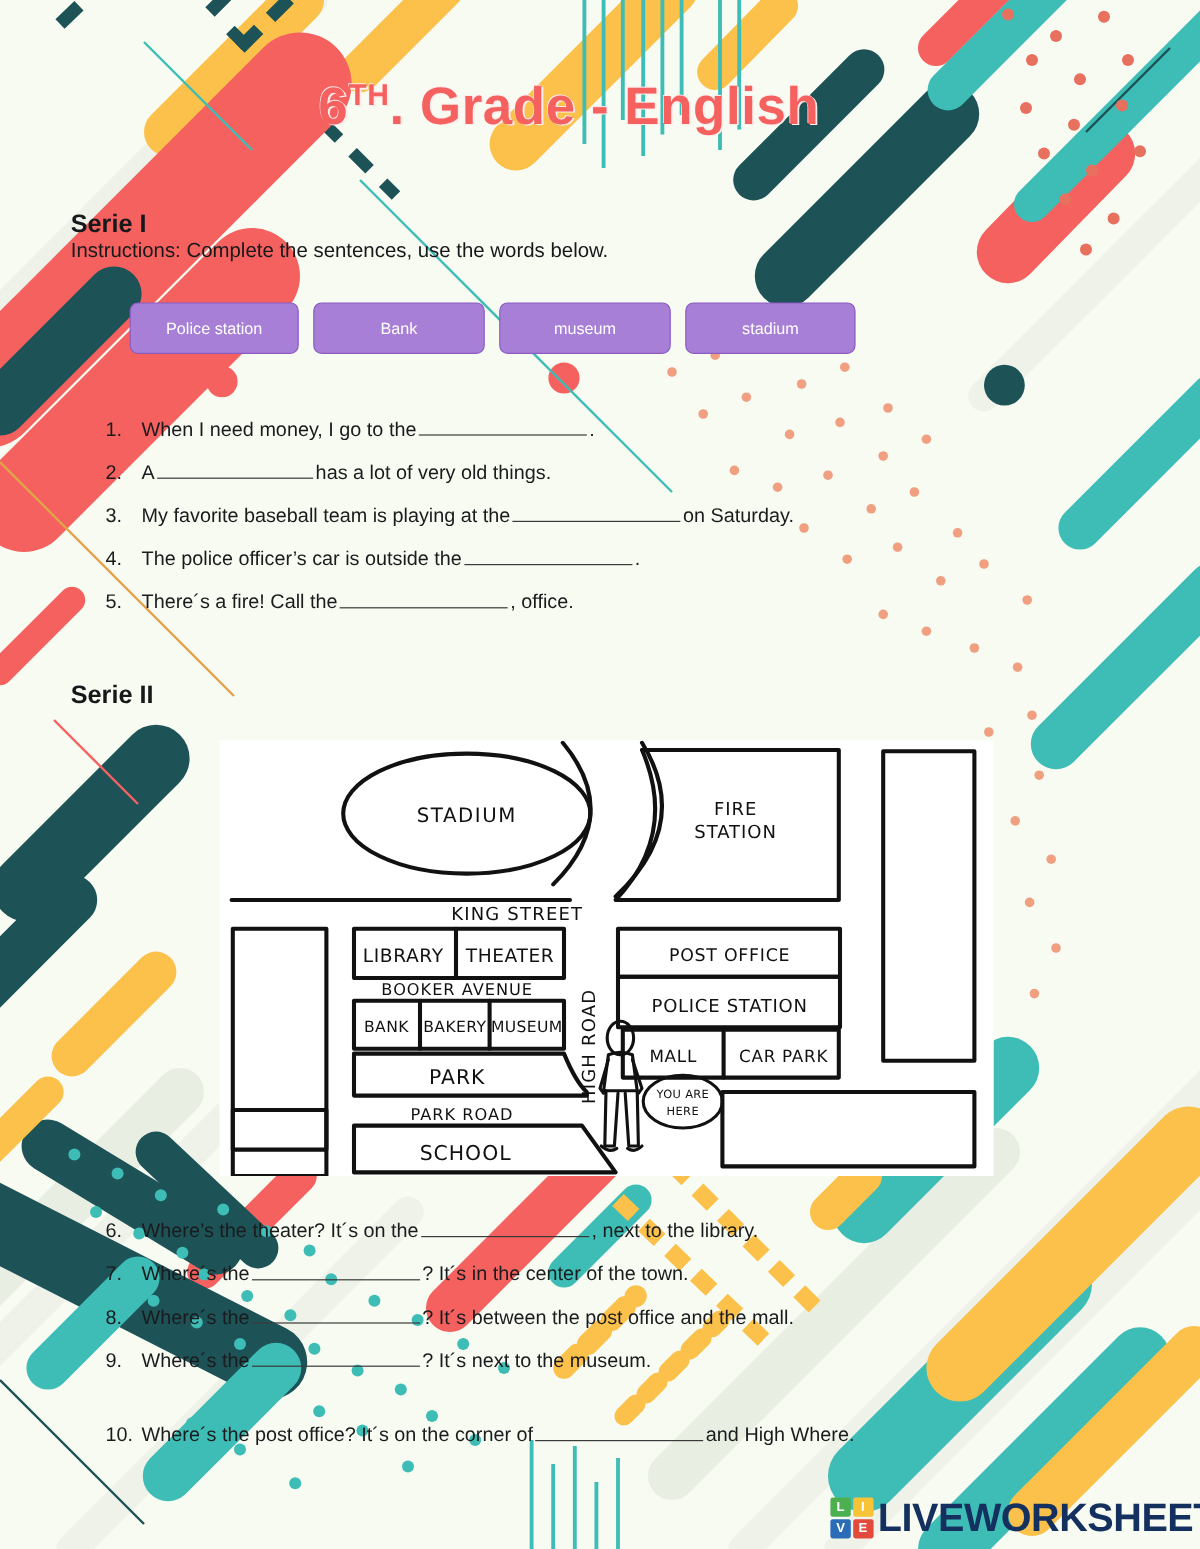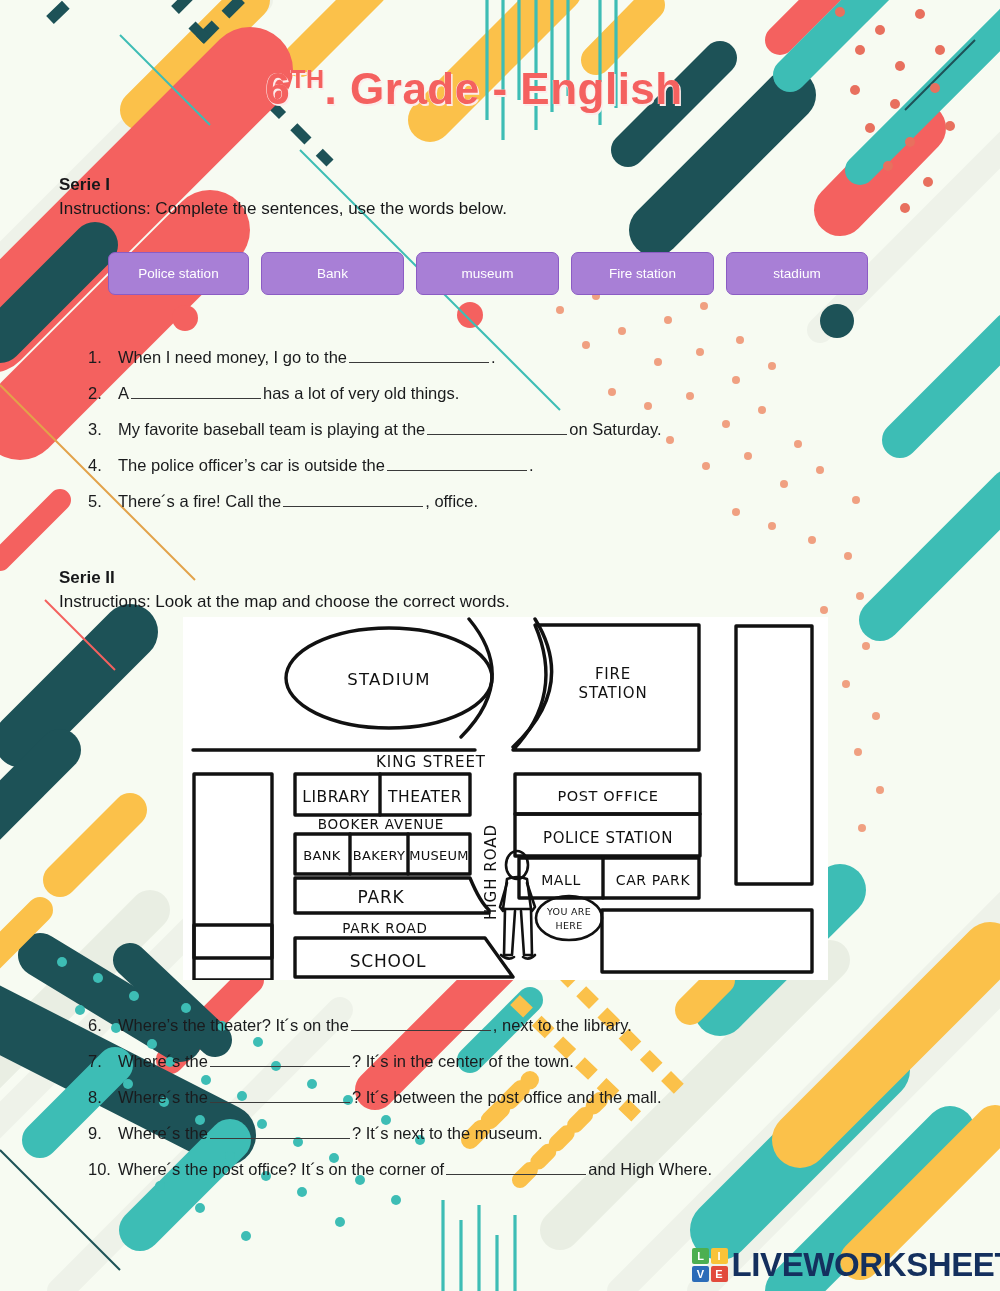--- a/index.html
+++ b/index.html
@@ -36,21 +36,21 @@
     font-weight: bold;
     color: #F4615F;
     letter-spacing: 0.5px;
     text-shadow: 1.5px 1.5px 0 #fdeceb, -0.5px -0.5px 0 #fdeceb;
   }
   .wtitle sup { font-size: 25px; vertical-align: super; }
 
   .serie-head {
     position: absolute;
     left: 59px;
-    font-size: 17px;
+    font-size: 21px;
     font-weight: bold;
     color: #17181A;
   }
   .serie-instr {
     position: absolute;
     left: 59px;
     font-size: 17px;
     color: #17181A;
   }
 
@@ -363,21 +363,20 @@
     <span>6</span><sup>TH</sup><span>. Grade - English</span>
   </div>
 
   <div class="serie-head" style="top:175px;">Serie I</div>
   <div class="serie-instr" style="top:199px;">Instructions: Complete the sentences, use the words below.</div>
 
   <div class="wordbank">
     <div class="word-chip w1">Police station</div>
     <div class="word-chip w2">Bank</div>
     <div class="word-chip w3">museum</div>
-    <div class="word-chip w4">Fire station</div>
     <div class="word-chip w5">stadium</div>
   </div>
 
   <div class="qlist" style="top:346px;">
     <div class="qrow" style="height:36px;">
       <span class="qnum">1.</span>
       <span>When I need money, I go to the </span>
       <span class="blank" style="width:140px;"></span>
       <span>.</span>
     </div>
@@ -401,21 +400,20 @@
     </div>
     <div class="qrow" style="height:36px;">
       <span class="qnum">5.</span>
       <span>There´s a fire! Call the </span>
       <span class="blank" style="width:140px;"></span>
       <span>, office.</span>
     </div>
   </div>
 
   <div class="serie-head" style="top:568px;text-align:center;">Serie II</div>
-  <div class="serie-instr" style="top:592px;">Instructions: Look at the map and choose the correct words.</div>
 
   <div class="map-wrap">
     <svg viewBox="0 0 645 363" width="645" height="363" xmlns="http://www.w3.org/2000/svg">
       <rect x="0" y="0" width="645" height="363" fill="#FFFFFF"></rect>
       <g fill="none" stroke="#111111" stroke-width="3.4" stroke-linejoin="round" stroke-linecap="round">
 
         <ellipse cx="206" cy="61" rx="103" ry="50"></ellipse>
 
         <path d="M 286 2 Q 336 62 278 120"></path>
         <path d="M 352 2 Q 394 70 330 130"></path>
@@ -512,21 +510,21 @@
       <span>Where´s the </span>
       <span class="blank" style="width:140px;"></span>
       <span>? It´s between the post office and the mall.</span>
     </div>
     <div class="qrow" style="height:36px;">
       <span class="qnum">9.</span>
       <span>Where´s the </span>
       <span class="blank" style="width:140px;"></span>
       <span>? It´s next to the museum.</span>
     </div>
-    <div class="qrow" style="height:36px;">
+    <div class="qrow" style="height:36px;margin-top:26px;">
       <span class="qnum wide">10.</span>
       <span>Where´s the post office? It´s on the corner of </span>
       <span class="blank" style="width:140px;"></span>
       <span> and High Where.</span>
     </div>
   </div>
 
   <div class="lw-logo">
     <div class="lw-tiles">
       <div class="lw-tile t-l">L</div>

